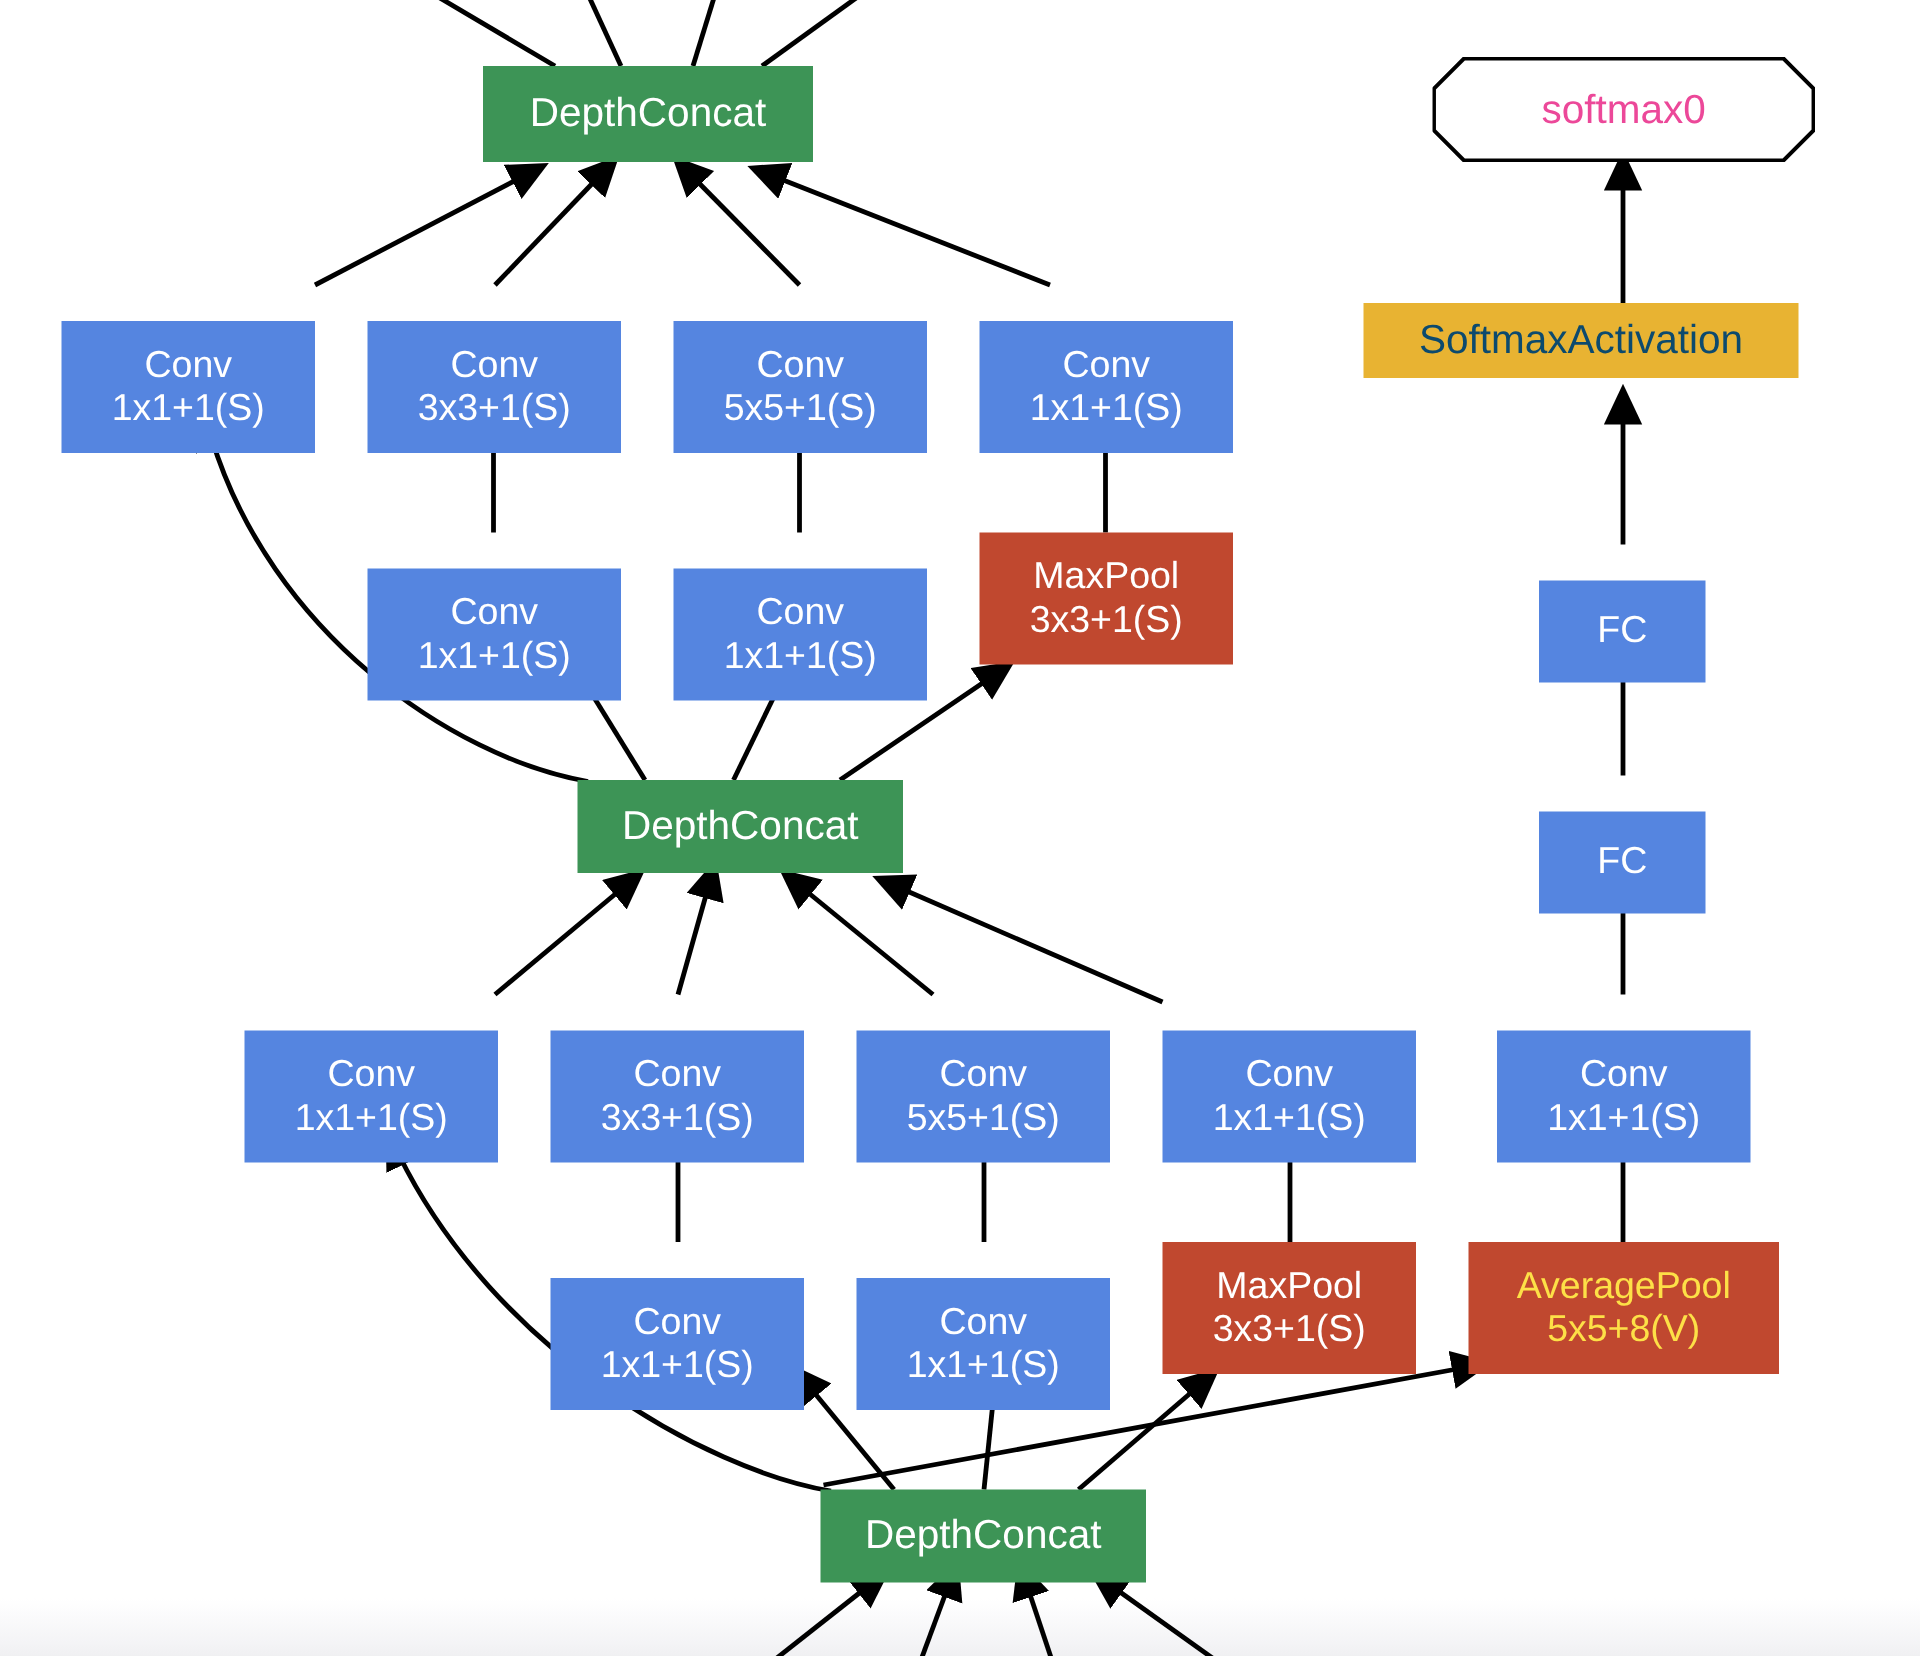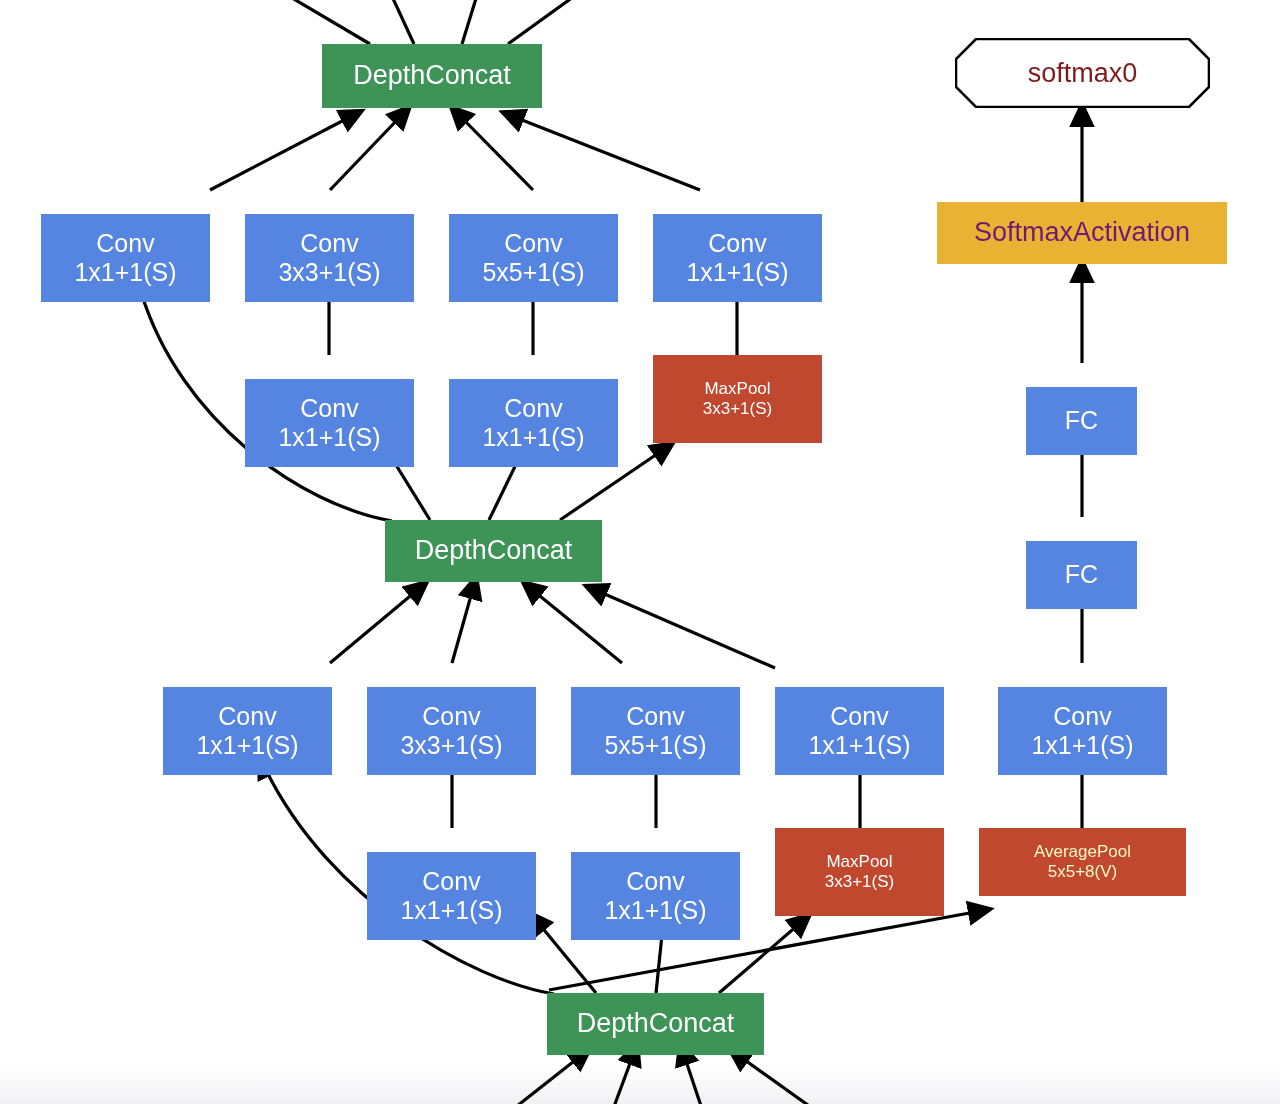--- a/index.html
+++ b/index.html
@@ -32,21 +32,21 @@
     justify-content: center;
     color: #ffffff;
     line-height: 1.18;
     text-align: center;
     white-space: nowrap;
     z-index: 5;
   }
   .node .l1 { display: block; }
   .node .l2 { display: block; }
   .conv  { background: #5585e0; font-size: 25px; margin-top: 24px; }
-  .pool  { background: #c0482f; font-size: 17px; text-align: right; }
+  .pool  { background: #c0482f; font-size: 25px; text-align: right; }
   .concat{ background: #3d9456; font-size: 27px; }
   .softact { background: #e8b332; font-size: 27px; }
   .octagon {
     position: absolute;
     z-index: 5;
     display: flex;
     align-items: center;
     justify-content: center;
     color: #000000;
     font-size: 27px;
@@ -259,39 +259,39 @@
     <span class="l2">1x1+1(S)</span>
   </div>
   <div class="node conv" style="left: 571px; top: 828px; width: 169px; height: 88px; background: rgb(85, 133, 224); color: rgb(255, 255, 255);">
     <span class="l1">Conv</span>
     <span class="l2">1x1+1(S)</span>
   </div>
   <div class="node pool" style="left: 775px; top: 828px; width: 169px; height: 88px; background: rgb(192, 72, 47); color: rgb(255, 255, 255);">
     <span class="l1">MaxPool</span>
     <span class="l2">3x3+1(S)</span>
   </div>
-  <div class="node pool" style="left: 979px; top: 828px; width: 207px; height: 68px; background: rgb(192, 72, 47); color: #fef9c3;">
+  <div class="node pool" style="left: 979px; top: 828px; width: 207px; height: 88px; background: rgb(192, 72, 47); color: #fde047;">
     <span class="l1">AveragePool</span>
     <span class="l2">5x5+8(V)</span>
   </div>
 
   <div class="node concat" style="left: 547px; top: 993px; width: 217px; height: 62px; background: rgb(61, 148, 86); color: rgb(255, 255, 255);">
     <span class="l1">DepthConcat</span>
   </div>
 
   <div class="node conv" style="left: 1026px; top: 363px; width: 111px; height: 68px; background: rgb(85, 133, 224); color: rgb(255, 255, 255);">
     <span class="l1">FC</span>
   </div>
   <div class="node conv" style="left: 1026px; top: 517px; width: 111px; height: 68px; background: rgb(85, 133, 224); color: rgb(255, 255, 255);">
     <span class="l1">FC</span>
   </div>
-  <div class="node softact" style="left: 937px; top: 202px; width: 290px; height: 62px; background: rgb(232, 179, 50); color: #701a75;">
+  <div class="node softact" style="left: 909px; top: 202px; width: 290px; height: 50px; background: rgb(232, 179, 50); color: #0c4a6e;">
     <span class="l1">SoftmaxActivation</span>
   </div>
 
-  <div class="octagon" id="octagon-node" style="left: 955px; top: 38px; width: 255px; height: 70px; color: #7f1d1d; text-align: center;">
+  <div class="octagon" id="octagon-node" style="left: 955px; top: 38px; width: 255px; height: 70px; color: #ec4899; text-align: center;">
     <svg class="oct-shape" viewBox="0 0 255 70" preserveAspectRatio="none">
       <polygon points="21,1 234,1 254,21 254,49 234,69 21,69 1,49 1,21" fill="#ffffff" stroke="#000000" stroke-width="2.6" vector-effect="non-scaling-stroke"></polygon>
     </svg>
     <span class="oct-label">softmax0</span>
   </div>
 
 </div>
 
 </body></html>

